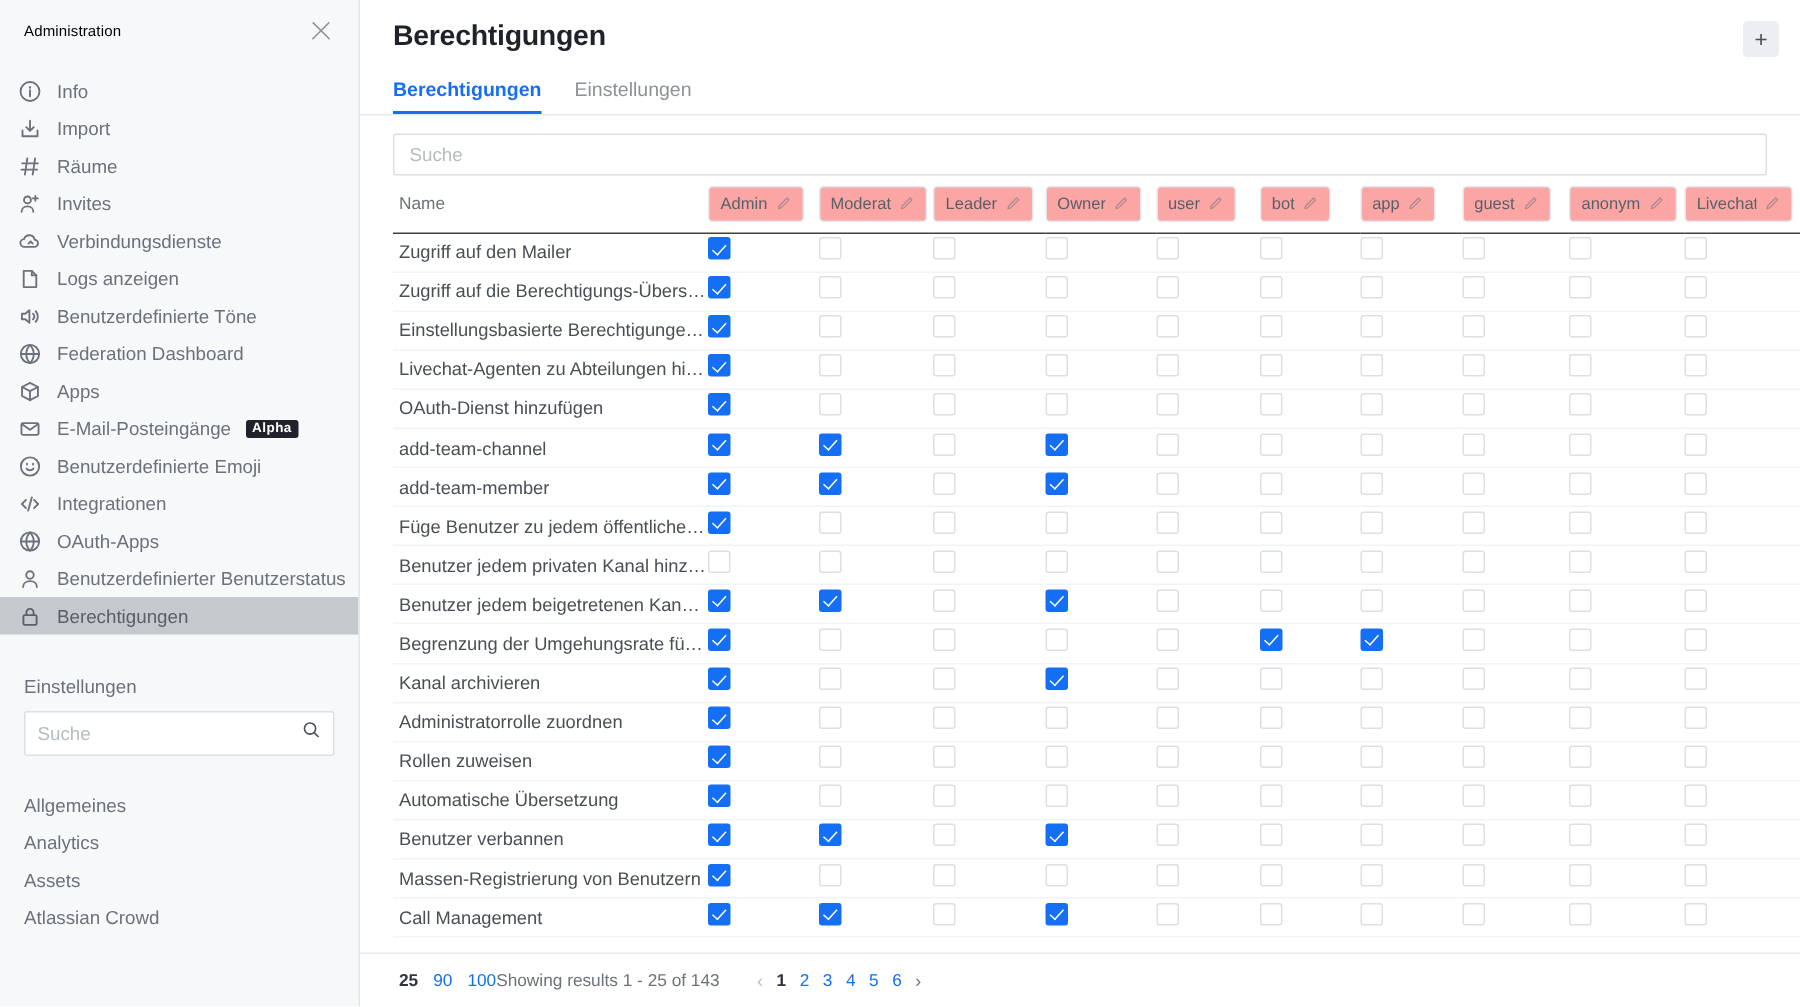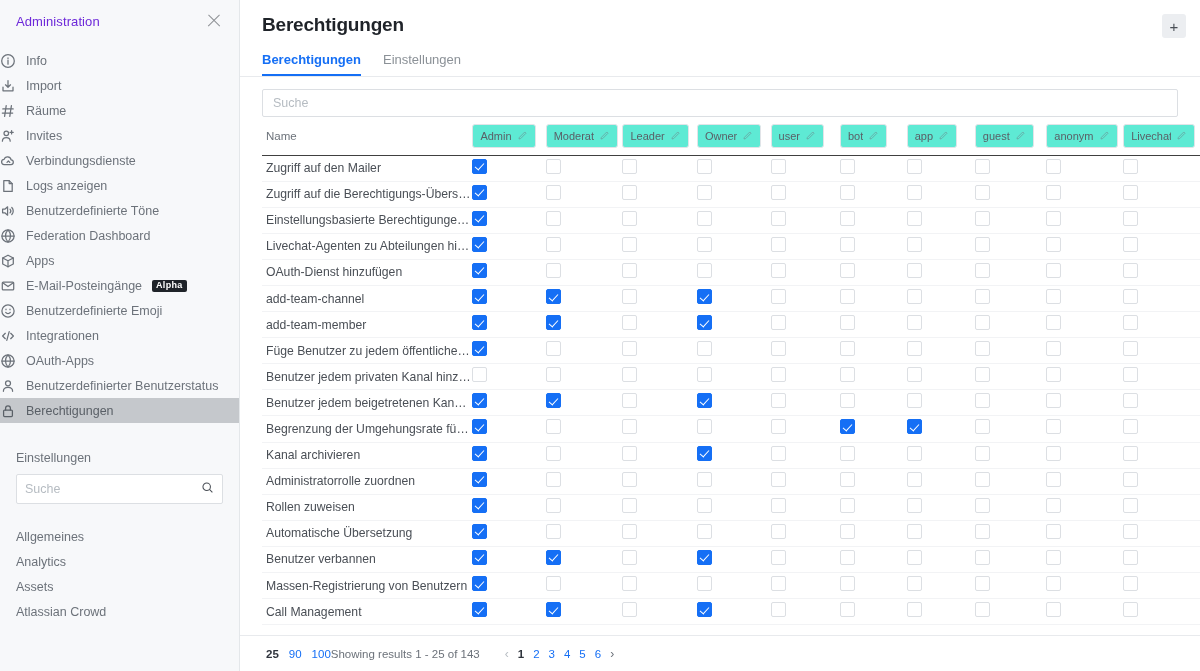--- a/index.html
+++ b/index.html
@@ -18,36 +18,36 @@
     background: #f7f8fa;
     border-right: 1px solid #e4e7ea;
     position: relative;
     overflow: hidden;
     flex: 0 0 240px;
   }
   .sb-head {
     height: 42px; display: flex; align-items: center;
     padding: 0 16px; justify-content: space-between;
   }
-  .sb-title { font-size: 13px; color: #6d28d9; letter-spacing: .1px; }
+  .sb-title { font-size: 10px; color: #000000; letter-spacing: .1px; }
   .sb-close {
     width: 18px; height: 18px; position: relative; cursor: pointer;
     opacity: .55;
   }
   .sb-close::before, .sb-close::after {
     content: ""; position: absolute; left: 1px; top: 8px;
     width: 16px; height: 1.4px; background: #3a3f45;
   }
   .sb-close::before { transform: rotate(45deg); }
   .sb-close::after  { transform: rotate(-45deg); }
 
   .sb-nav { padding-top: 6px; }
   .sb-item {
     height: 25px; display: flex; align-items: center;
-    padding: 0 0; gap: 10px; cursor: pointer;
+    padding: 0 12px; gap: 10px; cursor: pointer;
     font-size: 12.5px; color: #6c727a;
   }
   .sb-item .ic { width: 16px; height: 16px; flex: 0 0 16px; display:block; }
   .sb-item .ic svg { display:block; width:16px; height:16px; }
   .sb-item .lbl { white-space: nowrap; }
   .sb-item.active { background: #c5c8cc; color: #5a6067; }
   .badge-alpha {
     background: #1f2329; color: #fff; font-size: 9px; font-weight: bold;
     border-radius: 2px; padding: 1.5px 4px 1.5px 4px; letter-spacing: .3px;
     line-height: 1;
@@ -104,21 +104,21 @@
   table.perm th, table.perm td { padding: 0; }
   .col-name { width: 212px; }
   .col-role { width: 80px; }
   thead th {
     height: 38px; vertical-align: middle; text-align: left;
     font-weight: normal;
   }
   .th-name { font-size: 11.5px; color: #6c727a; padding-left: 4px !important; }
   .rolechip {
     display: inline-flex; align-items: center; gap: 5px;
-    border: 1px solid #e1e4e8; border-radius: 3px; background: #5eead4;
+    border: 1px solid #e1e4e8; border-radius: 3px; background: #fca5a5;
     height: 24px; padding: 0 7px; font-size: 11px; color: #5a6067;
     cursor: pointer; max-width: 72px; white-space: nowrap; overflow: hidden;
   }
   .rolechip .rname { overflow: hidden; text-overflow: clip; }
   .pencil { width: 11px; height: 11px; flex: 0 0 11px; opacity: .55; }
   .pencil svg { display: block; width: 11px; height: 11px; }
   thead tr { border-bottom: 1px solid #404040; }
 
   tbody tr { height: 26.1px; border-bottom: 1px solid #f2f3f5; }
   td.nm {

